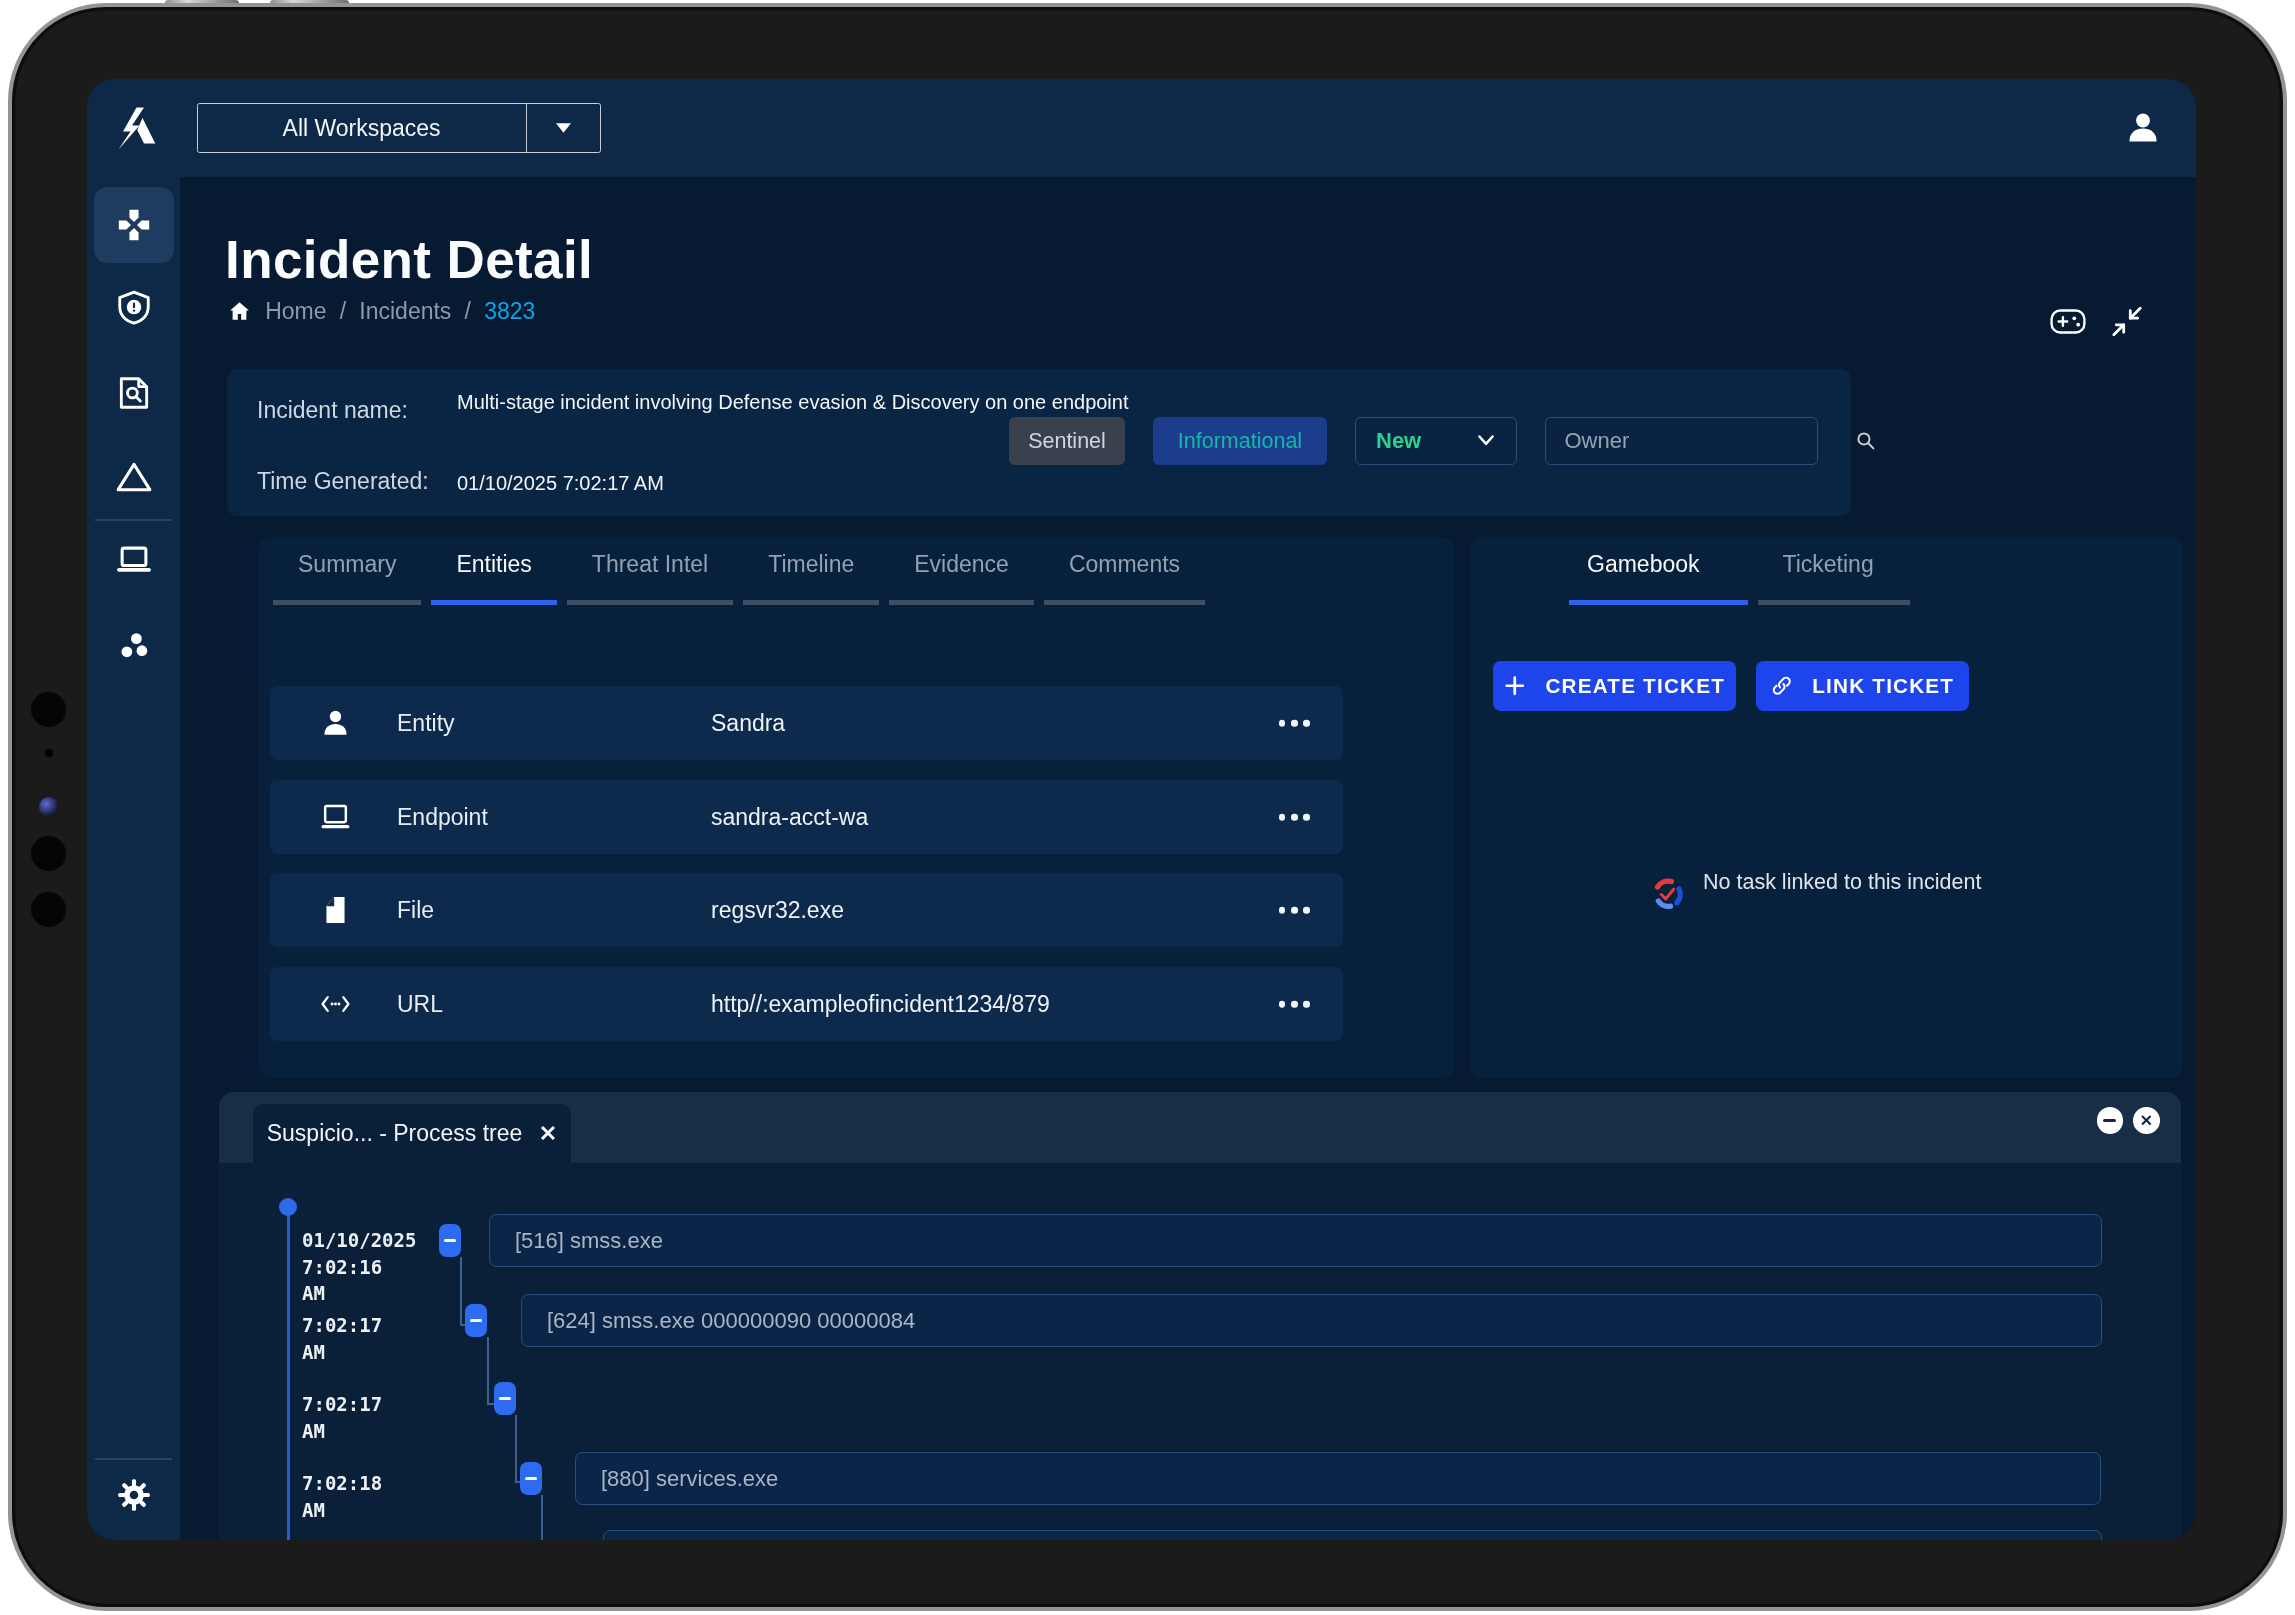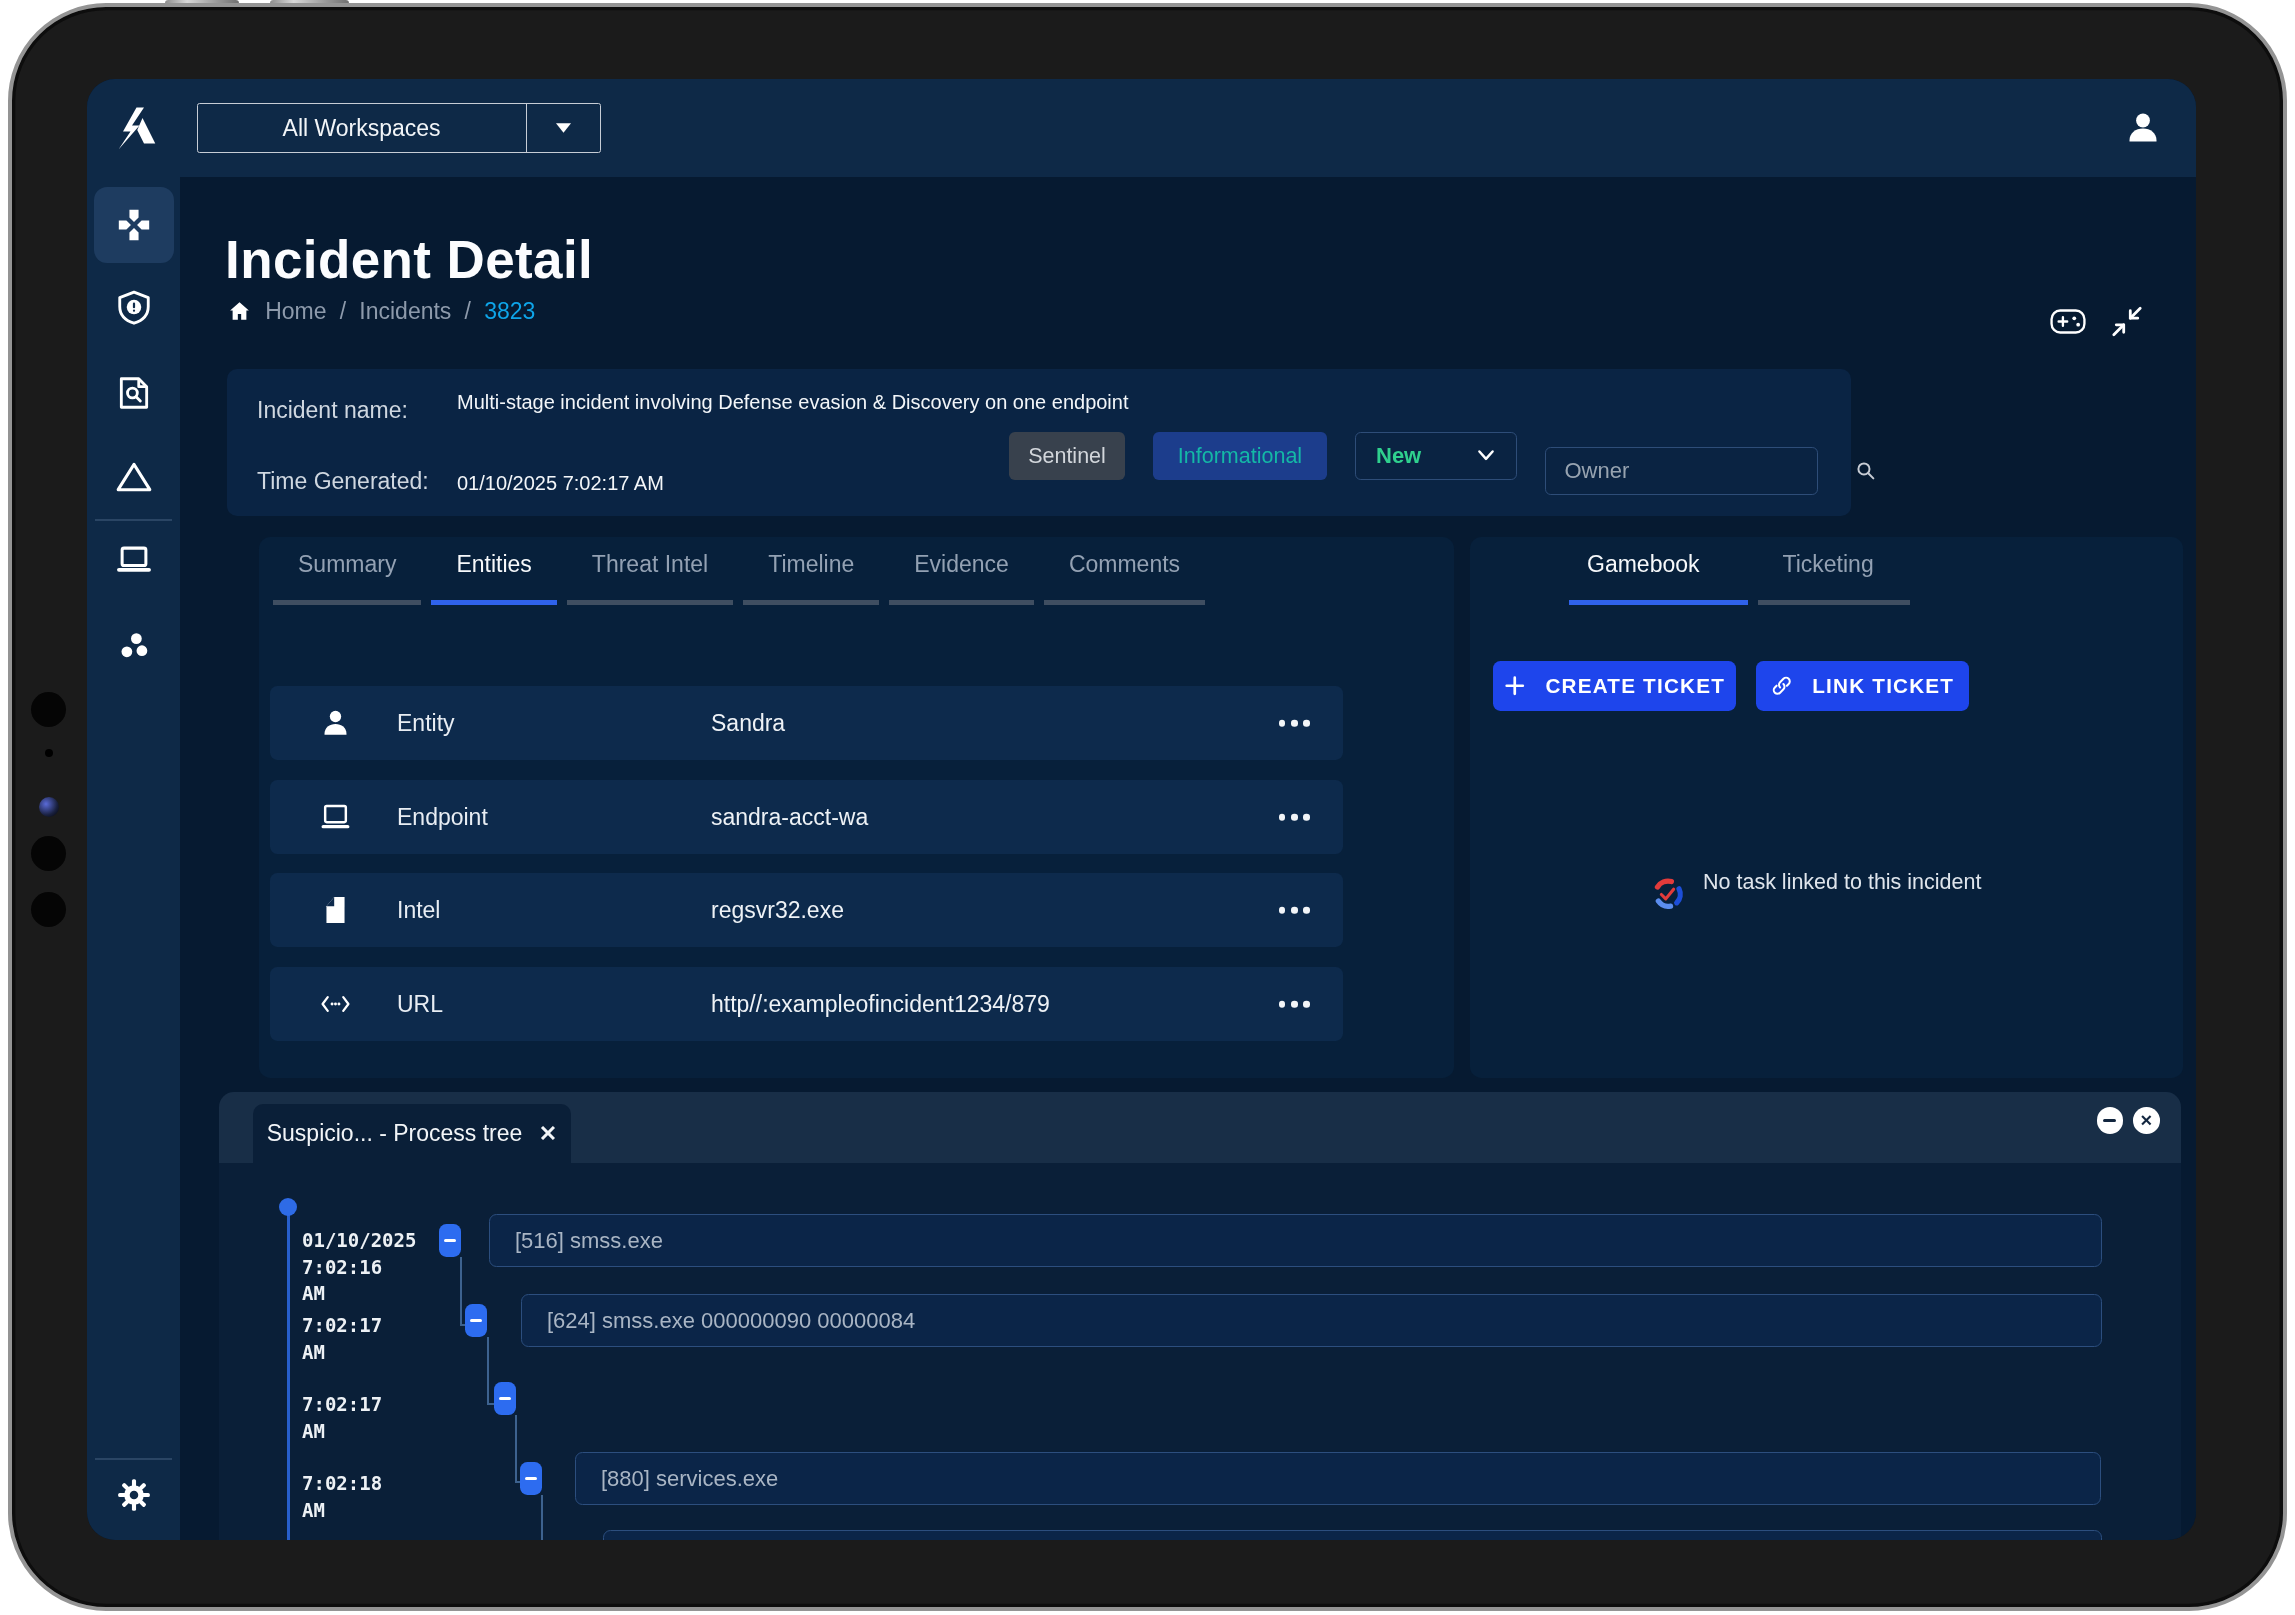--- a/index.html
+++ b/index.html
@@ -59,21 +59,21 @@
   .card .val{position:absolute;left:230px;font-size:20px;color:#f3f6f9;line-height:31px;}
   .badges{position:absolute;right:33px;top:48px;display:flex;align-items:center;gap:28px;}
   .badge{height:48px;border-radius:5.8px;display:flex;align-items:center;justify-content:center;font-size:21.5px;box-sizing:border-box;}
   .badge.src{width:116px;background:#38414d;color:#d2d6db;}
   .badge.sev{width:174px;background:#1c3d8c;color:#14b8a6;}
   .status-dd{width:162px;height:48px;border:1.7px solid #2e4d78;border-radius:5.8px;background:#0a2342;
     display:flex;align-items:center;justify-content:space-between;padding:0 20px;box-sizing:border-box;cursor:pointer;}
   .status-dd .st{color:#2fd08e;font-size:22px;font-weight:700;}
   .status-dd svg{width:20px;height:13.2px}
   .owner-box{width:273px;height:48px;border:1.7px solid #2e4d78;border-radius:5.8px;background:#0a2342;
-    display:flex;align-items:center;padding:0 16.5px;box-sizing:border-box;margin-top:30px;}
+    display:flex;align-items:center;padding:0 16.5px;box-sizing:border-box;}
   .owner-box input{flex:1;background:transparent;border:none;outline:none;color:#e8edf3;font-size:22px;
     font-family:"Liberation Sans",sans-serif;}
   .owner-box input::placeholder{color:#97a3b0;opacity:1;}
   .owner-box svg{width:21.5px;height:21.5px;flex:0 0 auto;cursor:pointer;}
 
   
   .sect{position:absolute;top:360px;height:541px;background:#07203b;border-radius:11.6px;}
   .sect.left{left:79px;width:1195px;}
   .sect.right{left:1290px;width:713px;}
 
@@ -320,21 +320,21 @@
               <i></i>
               <i></i>
               <i></i>
             </div>
         </div>
         <div class="erow" style="top:696px">
           <svg class="eicon" viewBox="0 0 24 24">
             <path d="M5 9 L11 2 H19 V22 H5 Z" fill="#fff"></path>
             <path d="M5 9 L11 2 V9 Z" fill="#0d2a4c"></path>
           </svg>
-          <span class="etype">Intel</span>
+          <span class="etype">File</span>
           <span class="evalue">regsvr32.exe</span>
           <div class="dots3">
               <i></i>
               <i></i>
               <i></i>
             </div>
         </div>
         <div class="erow" style="top:790px">
           <svg class="eicon" viewBox="0 0 36 24">
             <polyline points="9,4 3,12 9,20" fill="none" stroke="#fff" stroke-width="2.6" stroke-linecap="round" stroke-linejoin="round"></polyline>

